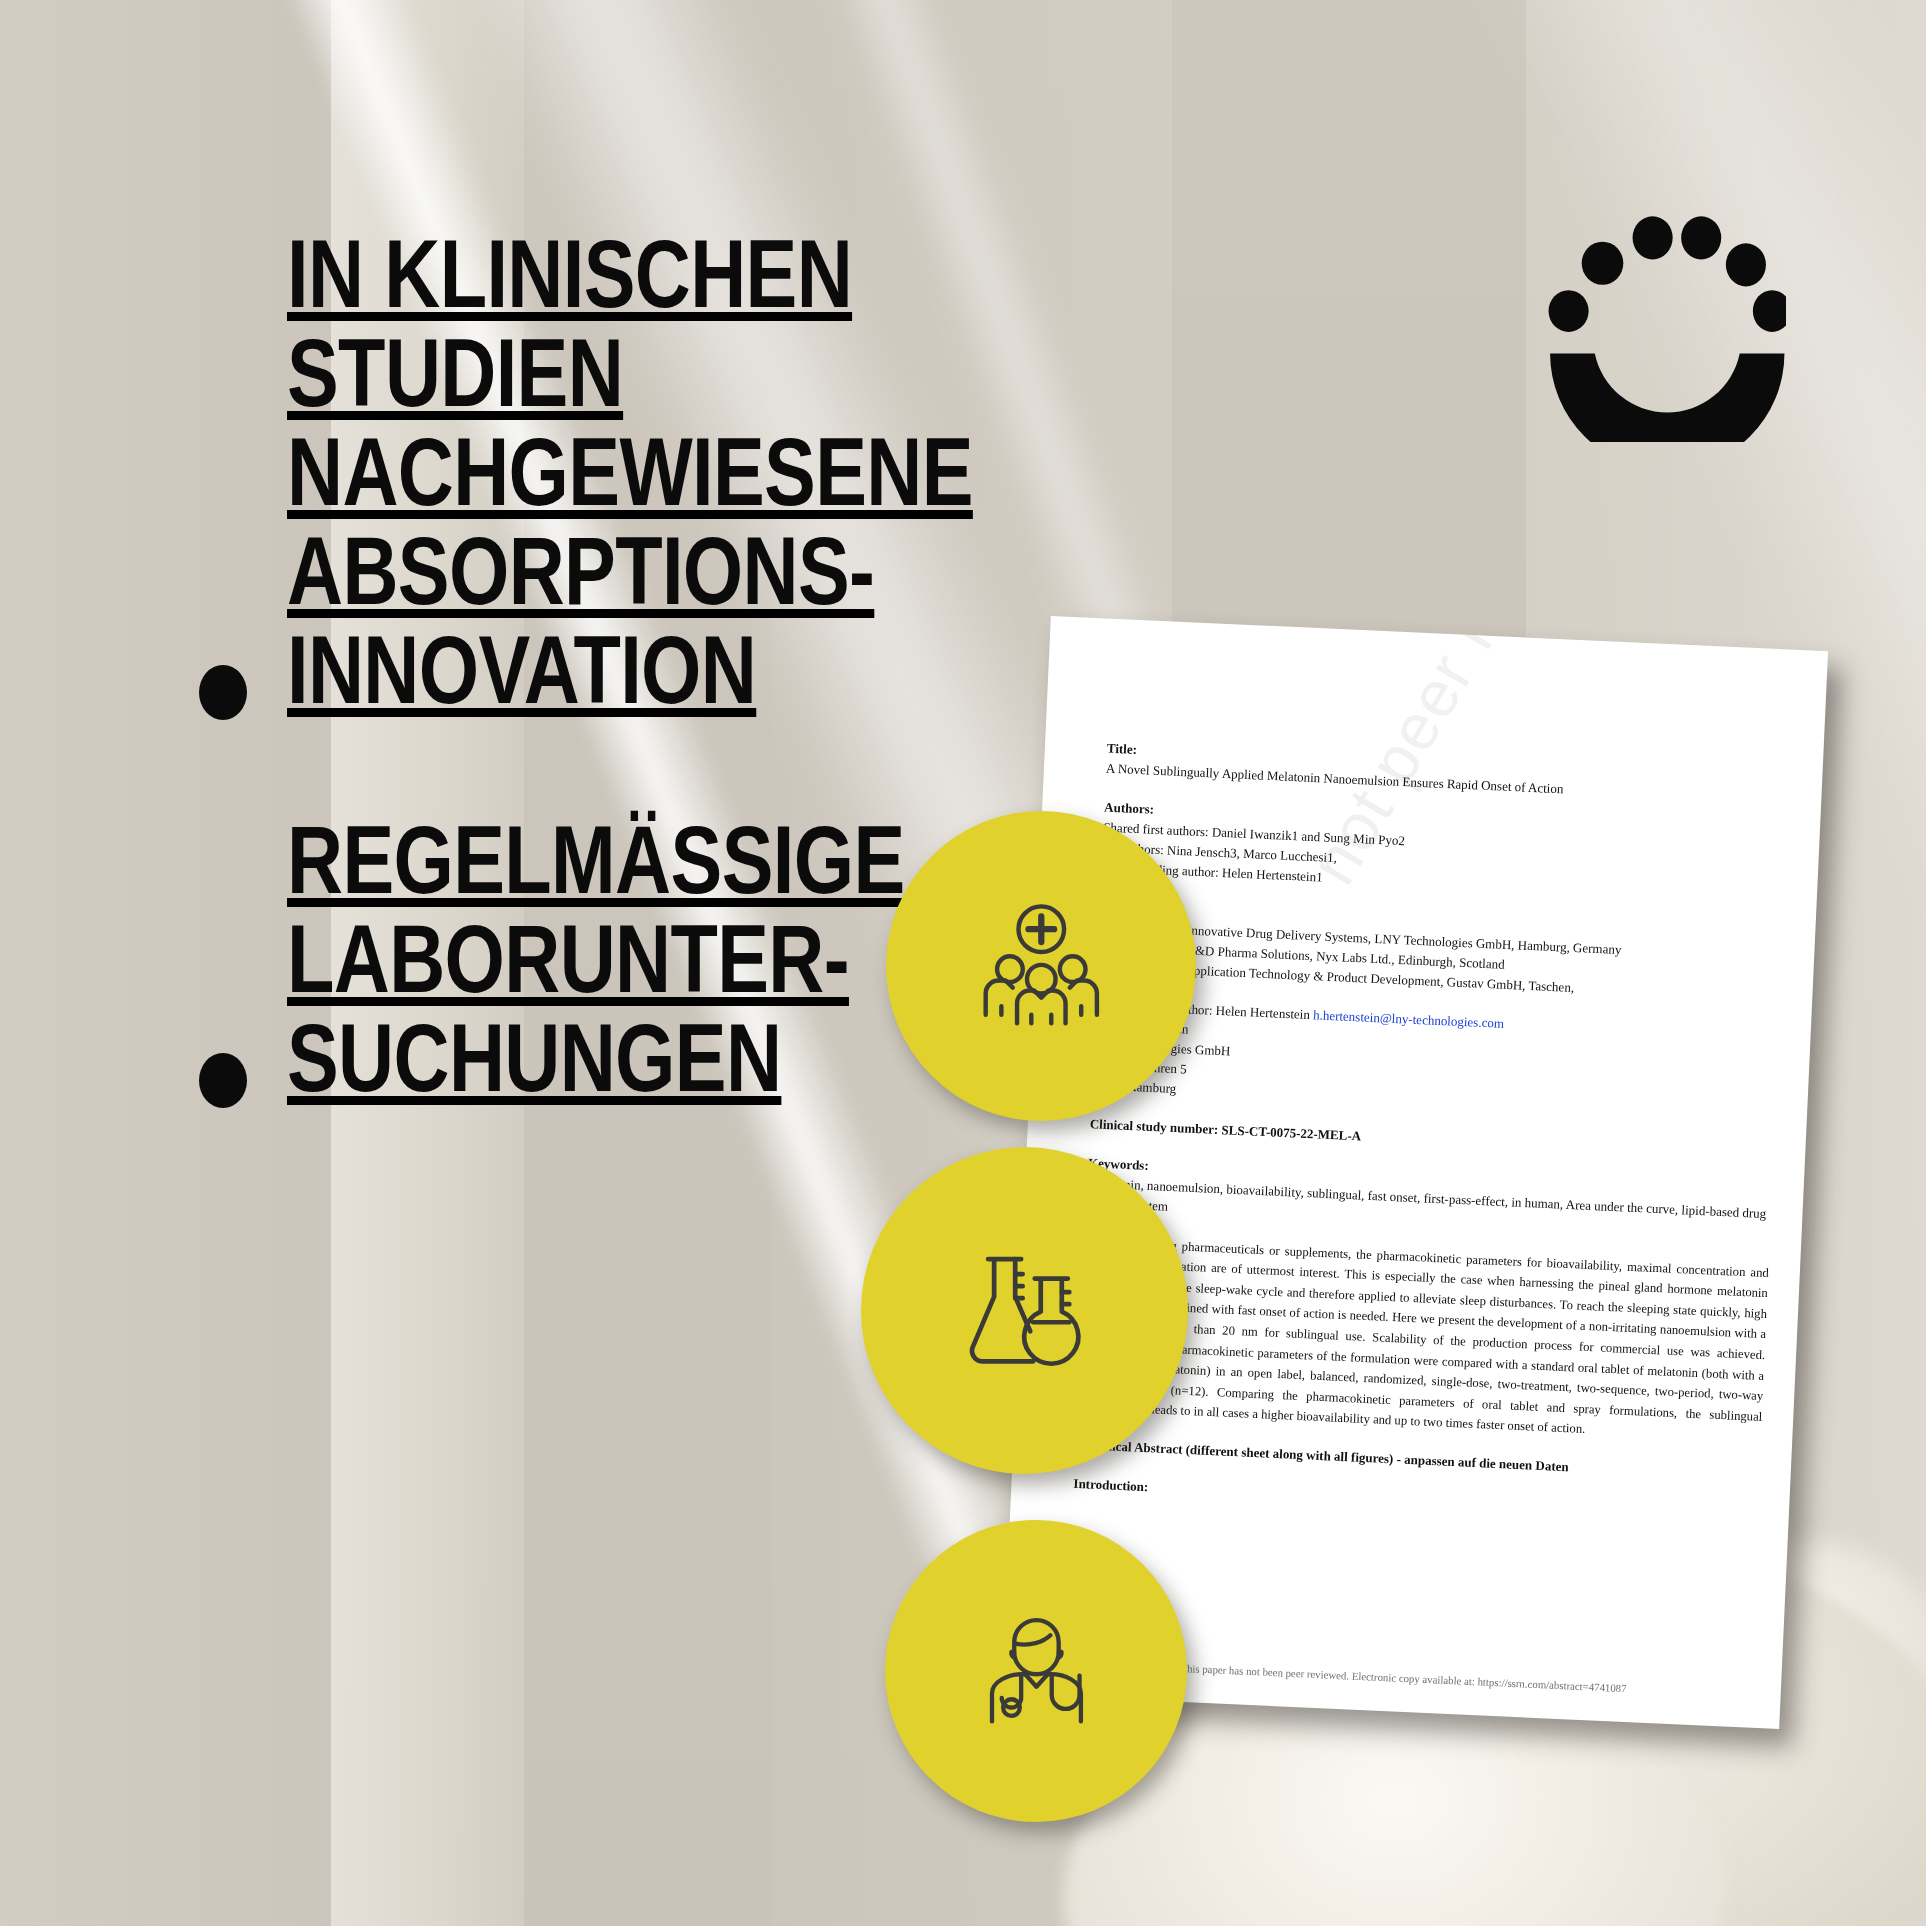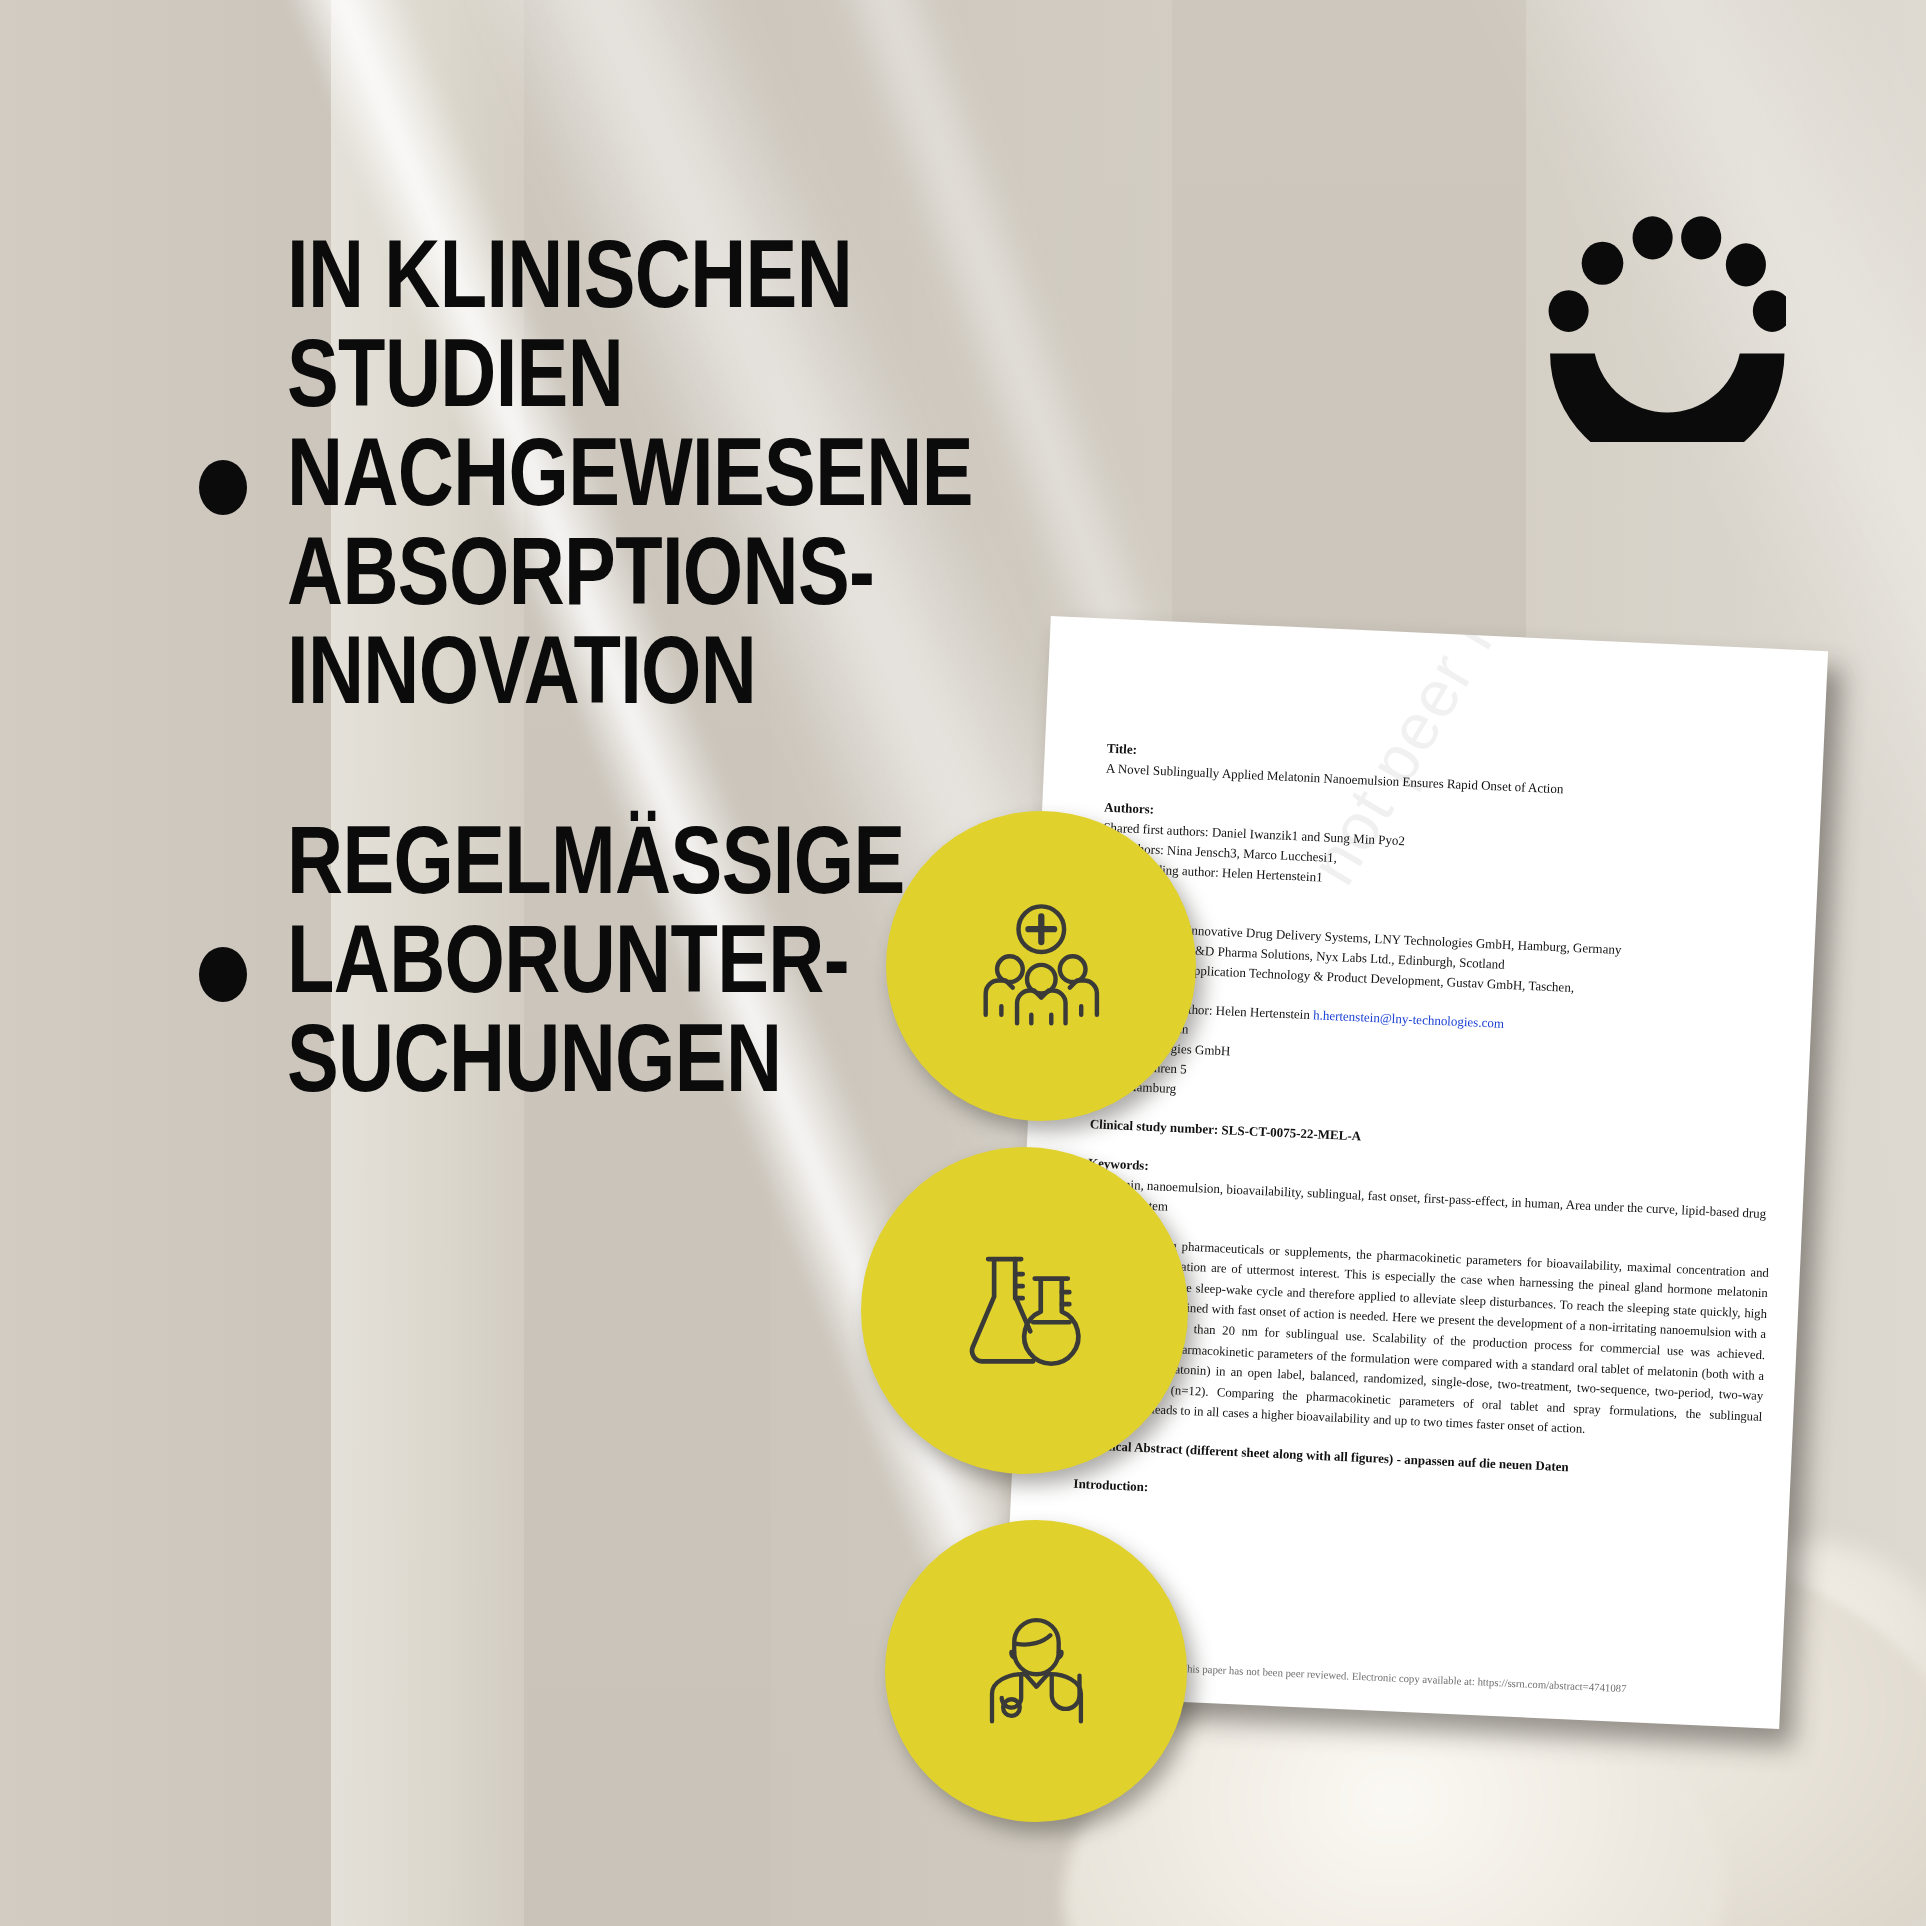--- a/index.html
+++ b/index.html
@@ -57,21 +57,21 @@
     background:radial-gradient(ellipse at 45% 40%, #f6f3ec 0%, #e6e1d7 70%, #dcd6cb 100%);
     border-radius:50%;
     filter:blur(10.8px);
   }
 
   
   #bullets{
     position:absolute; left:199px; top:225px; width:963px;
   }
   .bullet-row{
-    display:flex; align-items:center; margin-bottom:91px;
+    display:flex; align-items:flex-end; margin-bottom:91px;text-decoration:underline;
   }
   .bullet-dot{
     width:48px; height:55px; border-radius:50%;
     background:#0b0b0b; flex:0 0 auto;
     margin-top:31px; margin-right:40px;
   }
   .bullet-text{
     font-family:"Liberation Sans Narrow","Liberation Sans", sans-serif;
     font-weight:700;
     font-size:96px;

